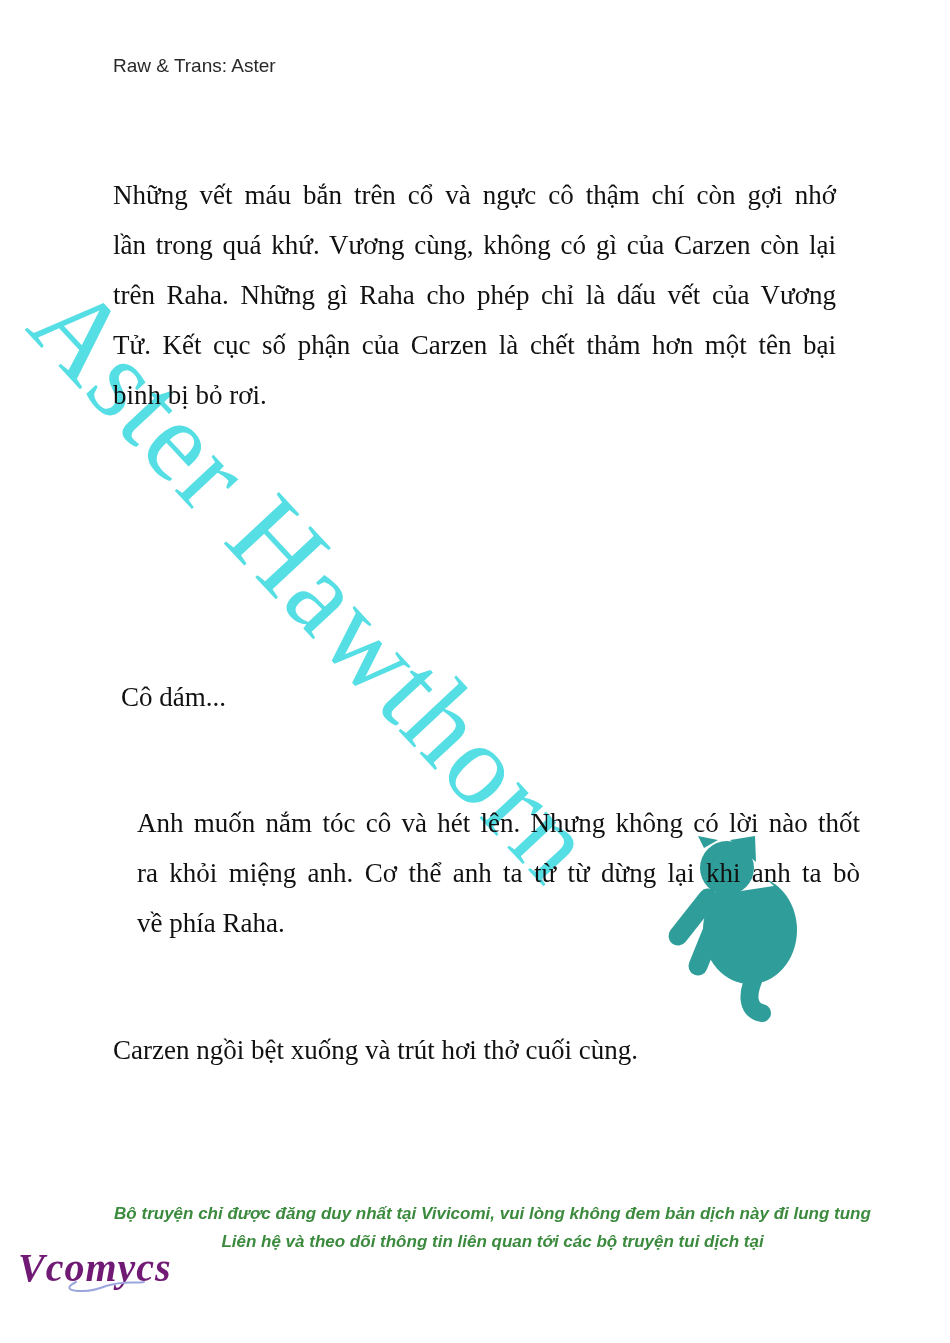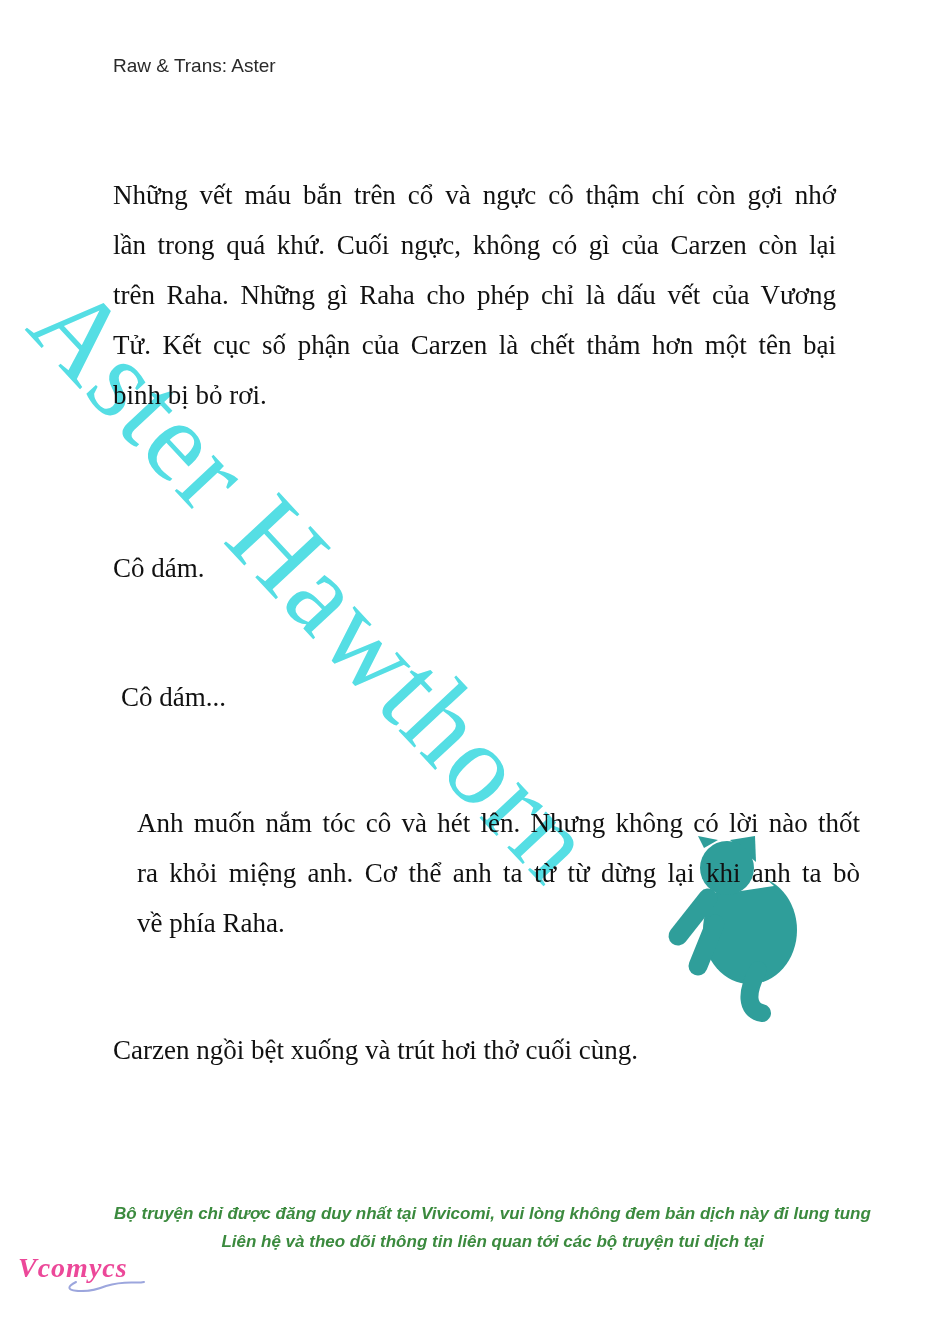--- a/index.html
+++ b/index.html
@@ -70,25 +70,25 @@
     line-height: 28px;
     color: #3b8a3e;
     z-index: 3;
   }
   .footer div { white-space: nowrap; padding-left: 35px; }
   .vcomycs {
     position: absolute;
     left: 18px;
     top: 1250px;
     z-index: 2;
-    color: #ec4899;
+    color: #701a75;
     font-family: "Liberation Serif", serif;
     font-style: italic;
     font-weight: bold;
-    font-size: 28px;
+    font-size: 40px;
     letter-spacing: 1px;
     line-height: 36px;
   }
   .vcomycs .swash {
     display: block;
     margin-top: -6px;
     margin-left: 18px;
   }
 </style>
 </head>
@@ -113,29 +113,26 @@
     <polygon points="80,22 114,52 74,58" fill="#ffffff"></polygon>
 
     <polygon points="44,14 38,2 58,6" fill="#2f9e9a"></polygon>
     <polygon points="70,6 95,2 96,28" fill="#2f9e9a"></polygon>
 
     <circle cx="67" cy="34" r="27" fill="#2f9e9a"></circle>
   </svg>
 
   <div class="bodytext p1">
     <div class="line">Những vết máu bắn trên cổ và ngực cô thậm chí còn gợi nhớ</div>
-    <div class="line">lần trong quá khứ. Cuối ngực, không có gì của Carzen còn lại</div>
+    <div class="line">lần trong quá khứ. Vương cùng, không có gì của Carzen còn lại</div>
     <div class="line">trên Raha. Những gì Raha cho phép chỉ là dấu vết của Vương</div>
     <div class="line">Tử. Kết cục số phận của Carzen là chết thảm hơn một tên bại</div>
     <div class="line last">binh bị bỏ rơi.</div>
   </div>
 
-  <div class="bodytext p2">
-    <div class="line last">Cô dám.</div>
-  </div>
 
   <div class="bodytext p3">
     <div class="line last">Cô dám...</div>
   </div>
 
   <div class="bodytext p4">
     <div class="line">Anh muốn nắm tóc cô và hét lên. Nhưng không có lời nào thốt</div>
     <div class="line">ra khỏi miệng anh. Cơ thể anh ta từ từ dừng lại khi anh ta bò</div>
     <div class="line last">về phía Raha.</div>
   </div>

